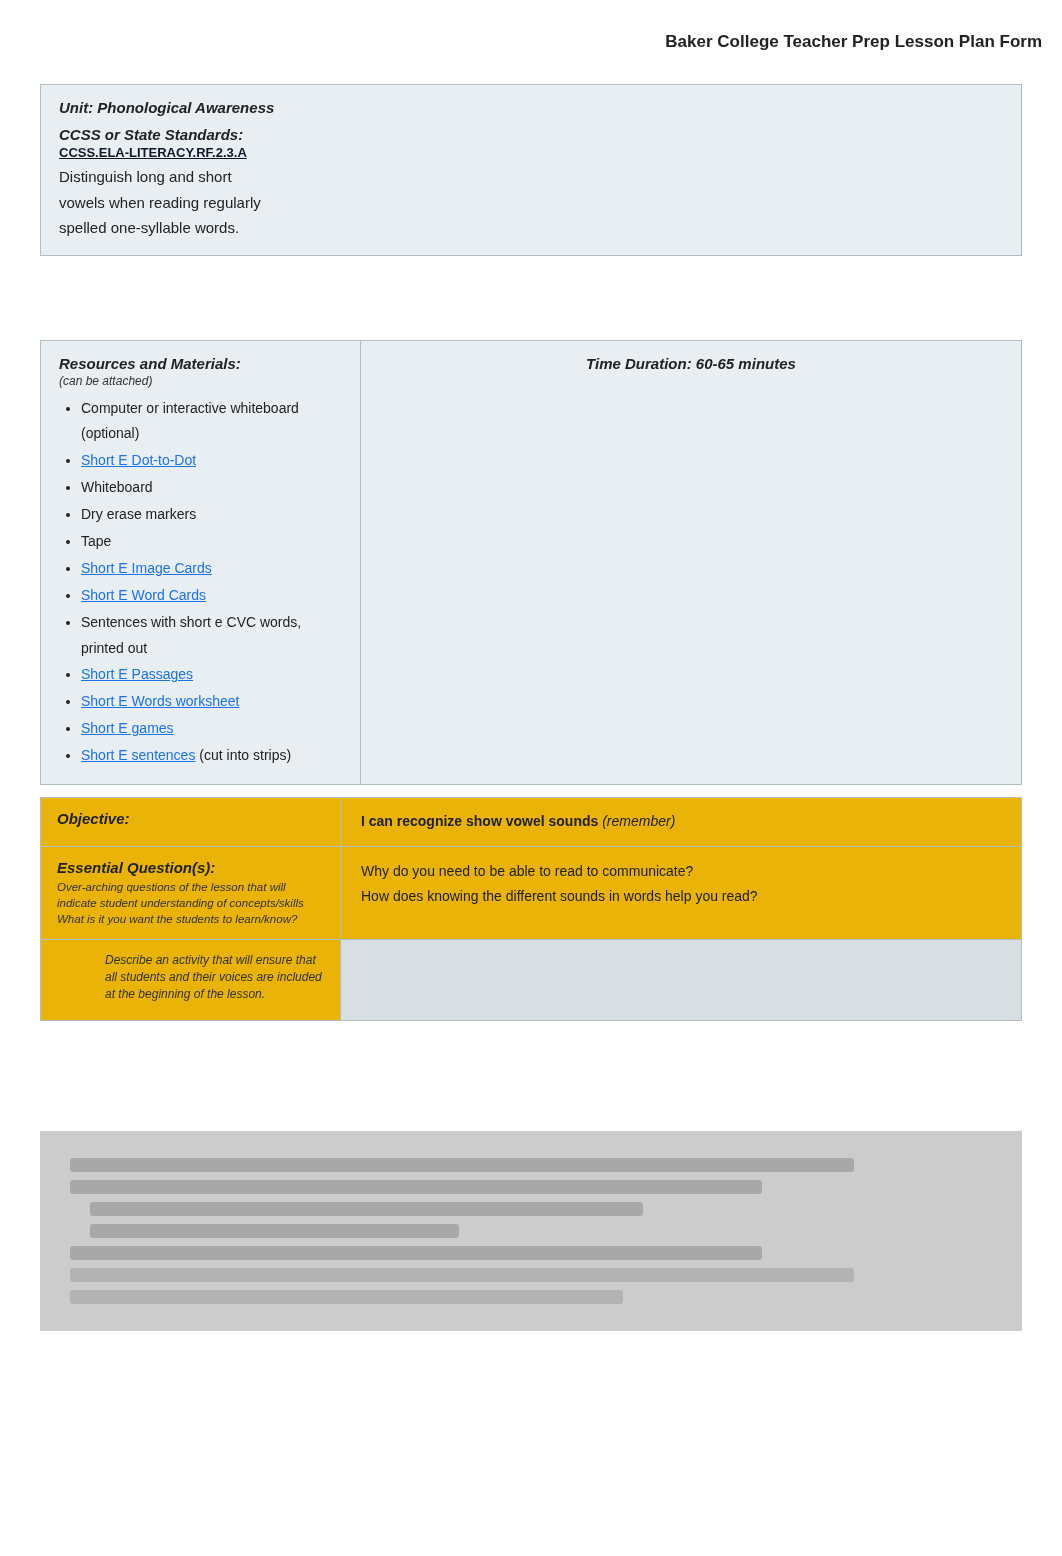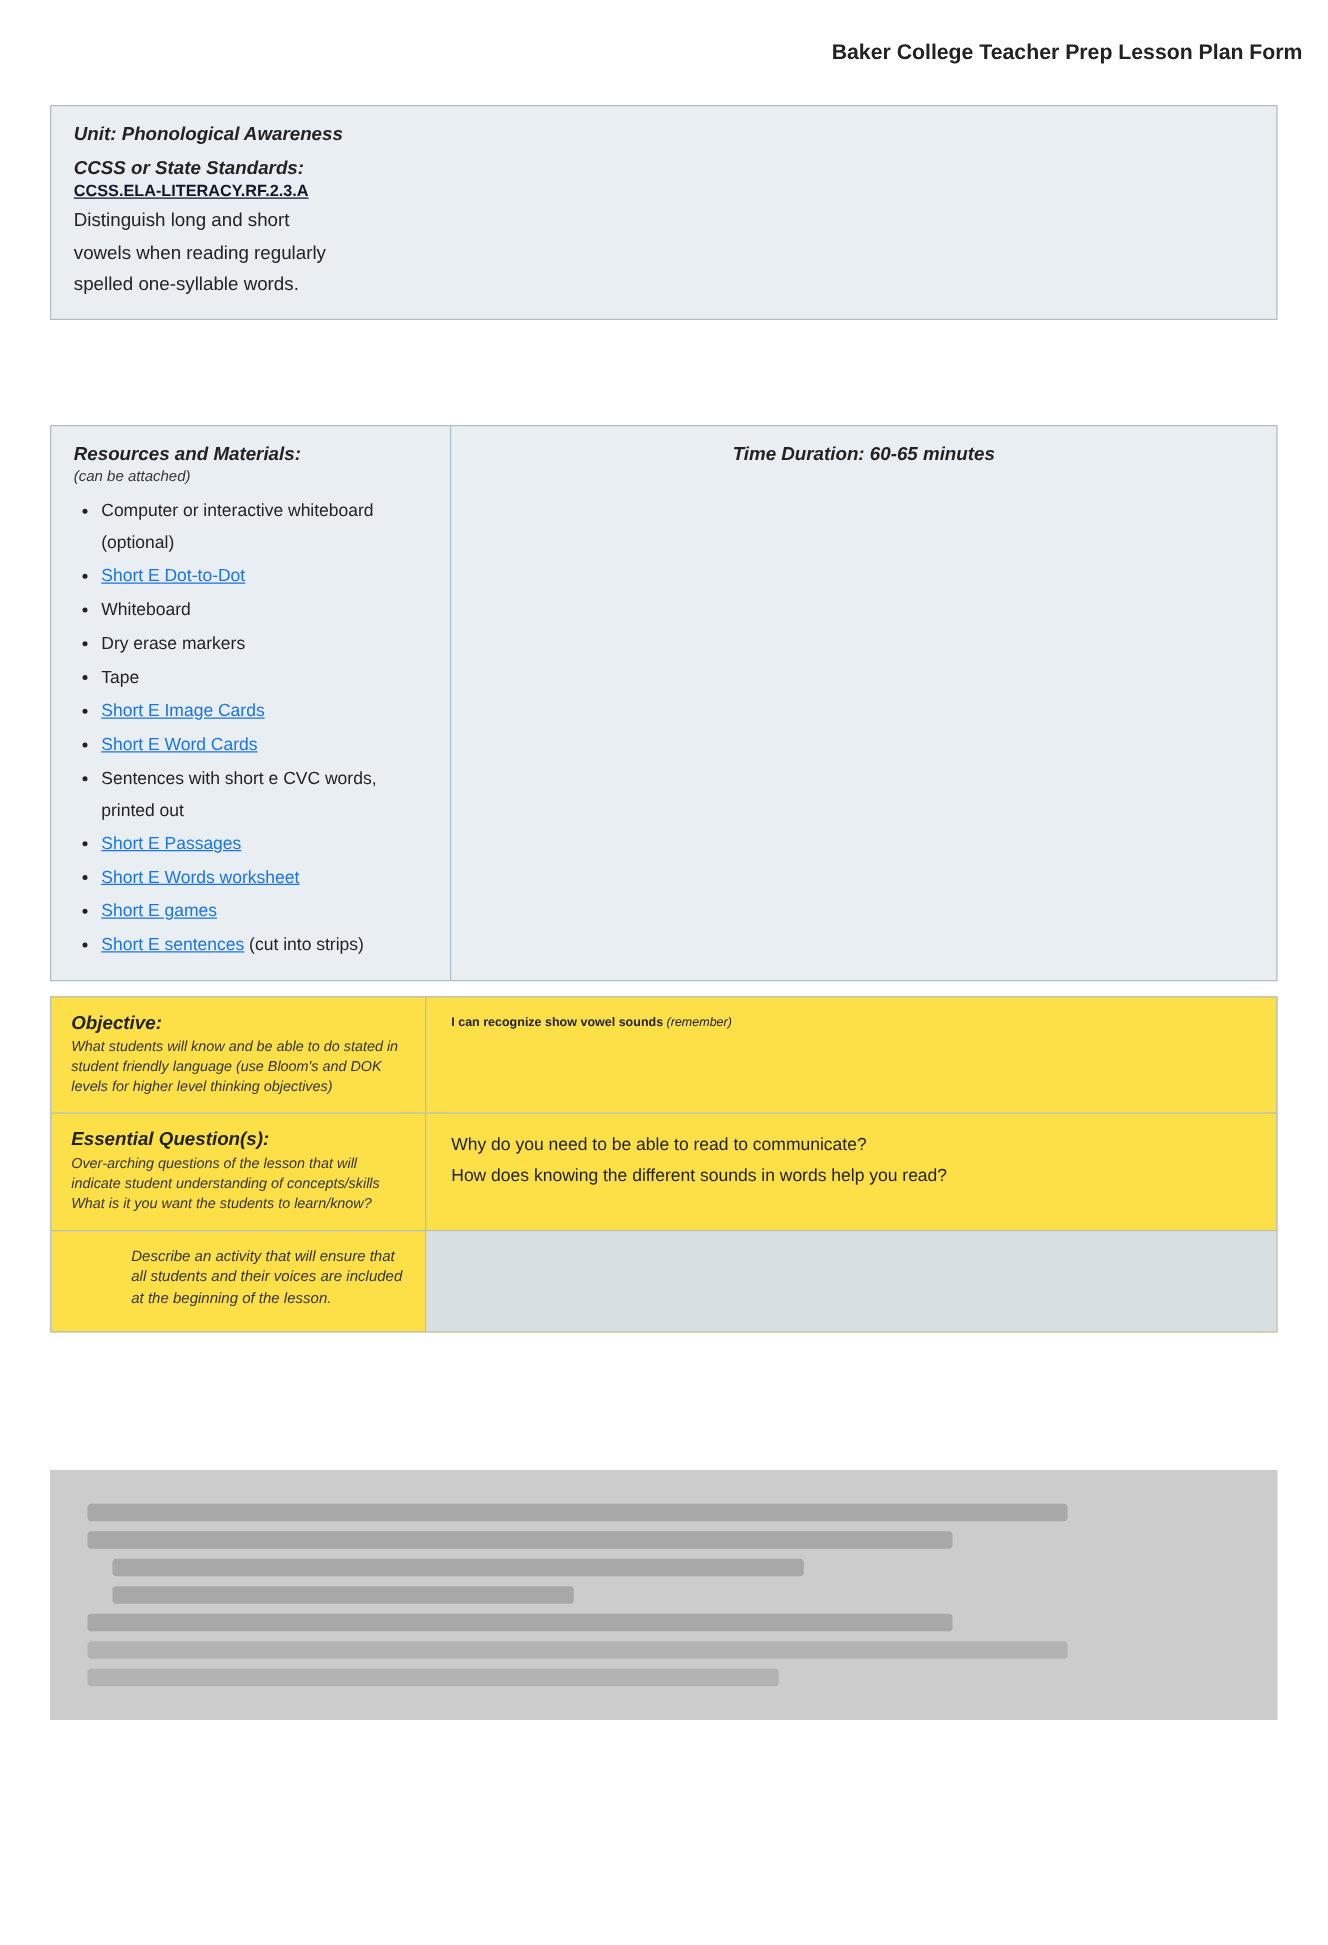--- a/index.html
+++ b/index.html
@@ -95,21 +95,21 @@
       text-decoration: underline;
     }
     .time-duration {
       font-style: italic;
       font-weight: bold;
       font-size: 15px;
       text-align: center;
     }
     .bottom-section {
       border: 1px solid #b0bec5;
-      background: #fde047;
+      background: #eab308;
       margin: 0 40px;
     }
     .bottom-row {
       display: flex;
       flex-direction: row;
       border-bottom: 1px solid #b0bec5;
     }
     .bottom-row:last-child {
       border-bottom: none;
     }
@@ -128,21 +128,21 @@
       font-size: 15px;
       margin-bottom: 3px;
     }
     .obj-sublabel {
       font-style: italic;
       font-size: 11.5px;
       color: #333;
       line-height: 1.4;
     }
     .obj-text {
-      font-size: 10px;
+      font-size: 14px;
       line-height: 1.7;
     }
     .obj-text strong {
       font-weight: bold;
     }
     .obj-text em {
       font-style: italic;
     }
     .eq-text {
       font-size: 14px;
@@ -237,21 +237,20 @@
   </div>
   <div class="resources-right">
     <div class="time-duration">Time Duration: 60-65 minutes</div>
   </div>
 </div>
 
 <div class="bottom-section">
   <div class="bottom-row">
     <div class="bottom-left">
       <div class="obj-label">Objective:</div>
-      <div class="obj-sublabel">What students will know and be able to do stated in student friendly language (use Bloom's and DOK levels for higher level thinking objectives)</div>
     </div>
     <div class="bottom-right">
       <div class="obj-text">
         <div>
           <strong>I can recognize show vowel sounds</strong>
           <em>(remember)</em>
         </div>
       </div>
     </div>
   </div>

